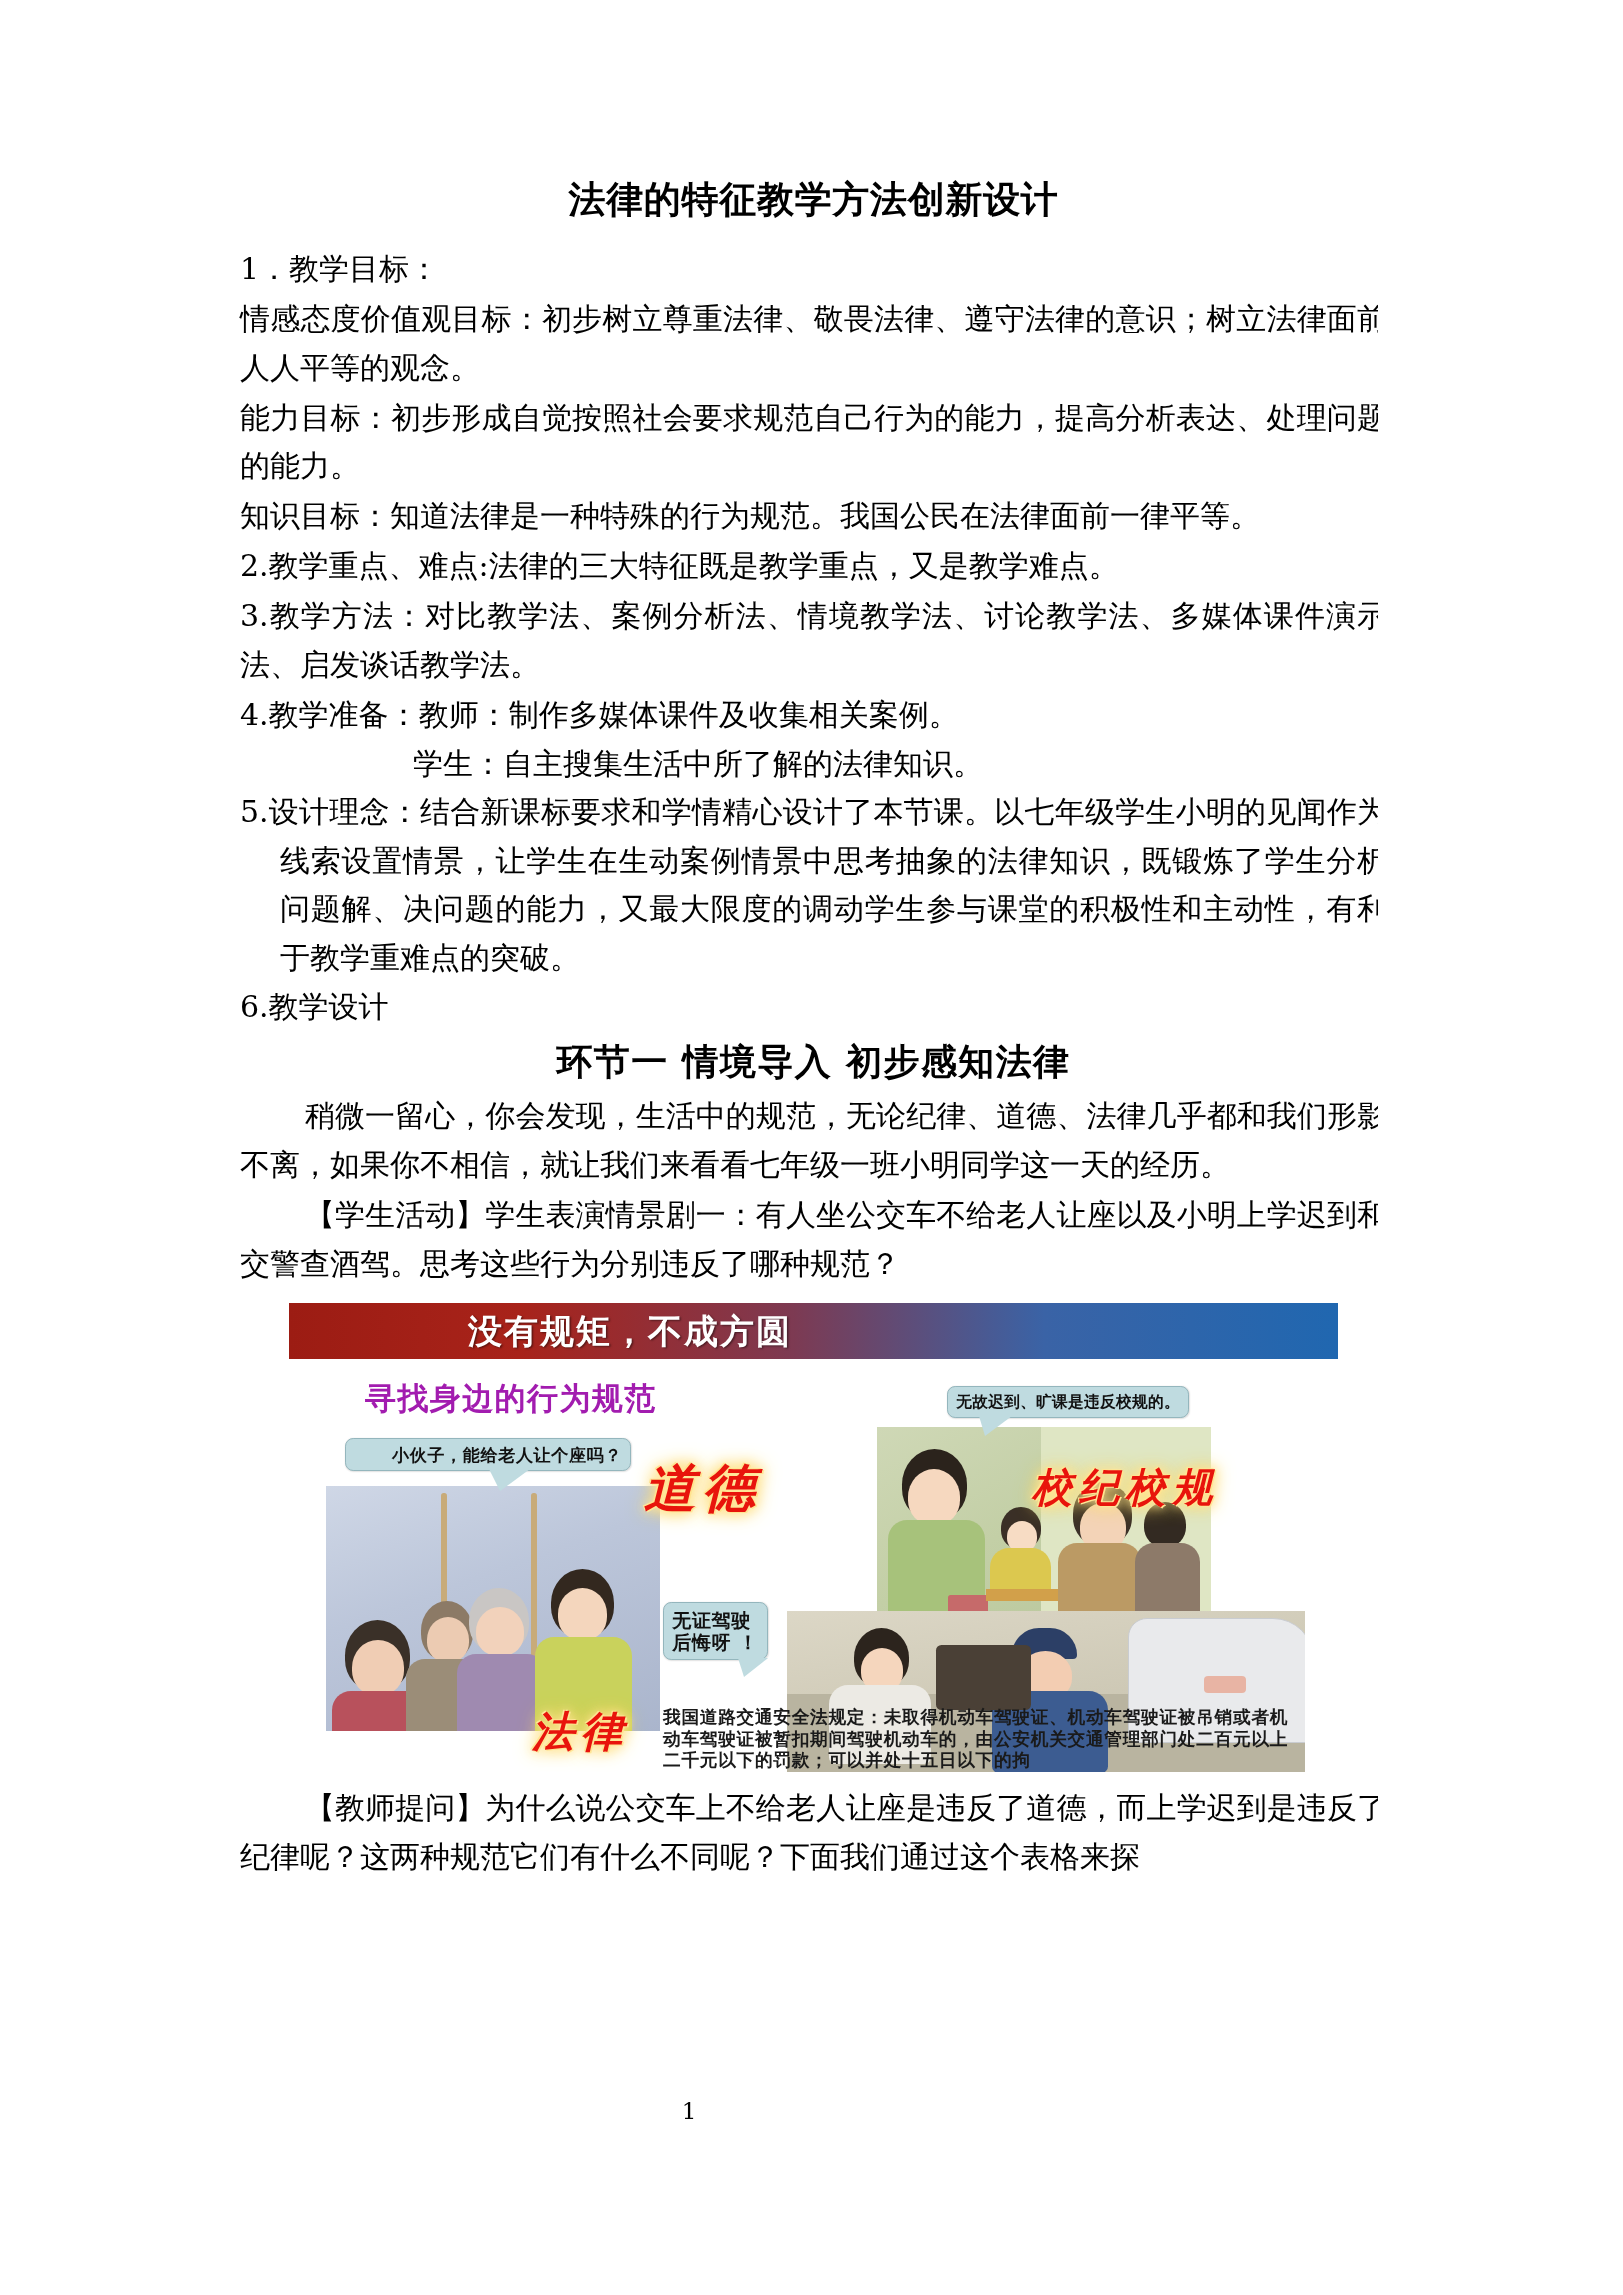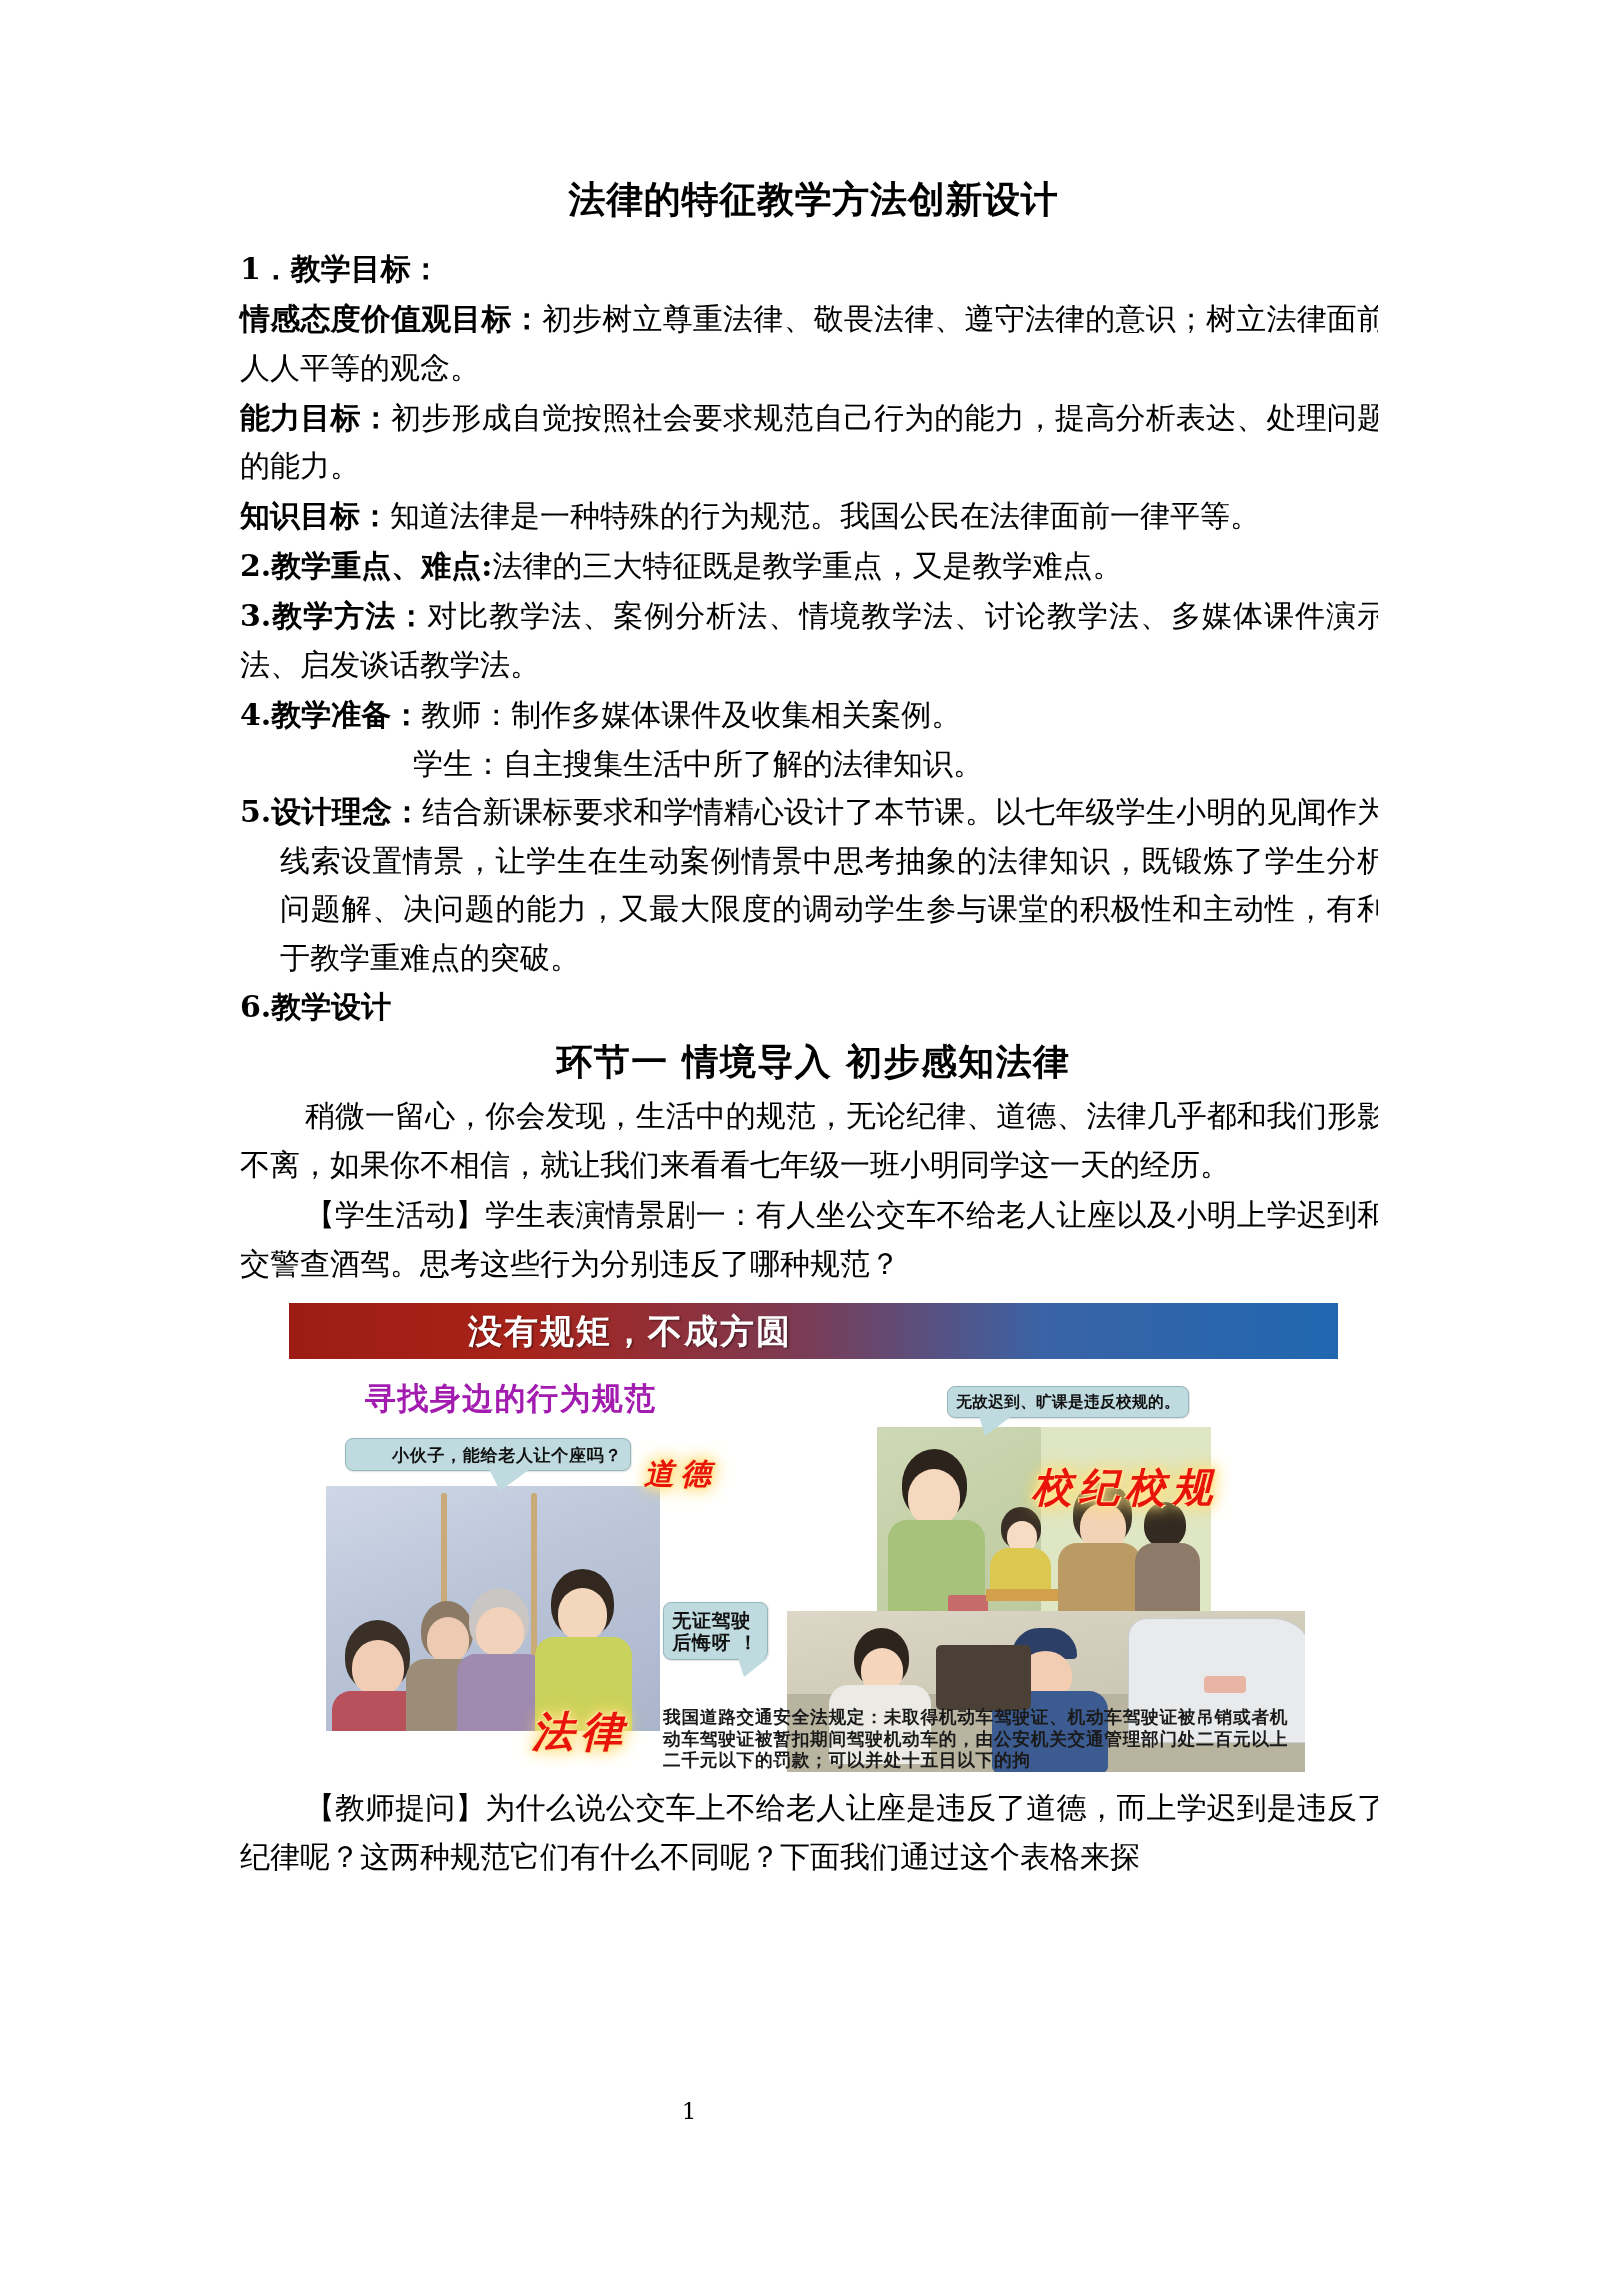--- a/index.html
+++ b/index.html
@@ -35,21 +35,21 @@
   }
 
   .para {
     font-size: 30px;
     line-height: 1.62;
     margin: 0 0 1.4px 0;
     text-align: justify;
     text-justify: inter-ideograph;
   }
   .para.indent2 { text-indent: 65px; }
-  .b { font-weight: bold; }
+  .b { font-weight: normal; }
 
   .hang {
     font-size: 30px;
     line-height: 1.62;
     margin: 0;
     padding-left: 173px;
     text-indent: -173px;
     text-align: justify;
   }
   .hang-sub {
@@ -173,21 +173,21 @@
     position: absolute;
     color: #e8140c;
     font-weight: bold;
     font-family: "DejaVu Serif", "Liberation Serif", serif;
     font-style: italic;
     letter-spacing: 6.8px;
     text-shadow:
        0 0 9.5px #ffe9a8, 0 0 15px #ffdf7a, 0 0 20.5px #ffd24d,
        1.4px 1.4px 0 #ffe9a8, -1.4px -1.4px 0 #ffe9a8;
   }
-  .stamp-moral { left: 355px; top: 151px; font-size: 30px; font-style: italic; }
+  .stamp-moral { left: 355px; top: 151px; font-size: 52px; font-style: italic; }
   .stamp-school { left: 743px; top: 157px; font-size: 40px; }
   .stamp-law   { left: 198px; top: 401px; font-size: 42px; margin-left: 45px; }
 
   .legal-text {
     position: absolute;
     left: 374px; top: 404px;
     width: 631px;
     font-size: 17.7px;
     font-weight: bold;
     line-height: 1.22;

